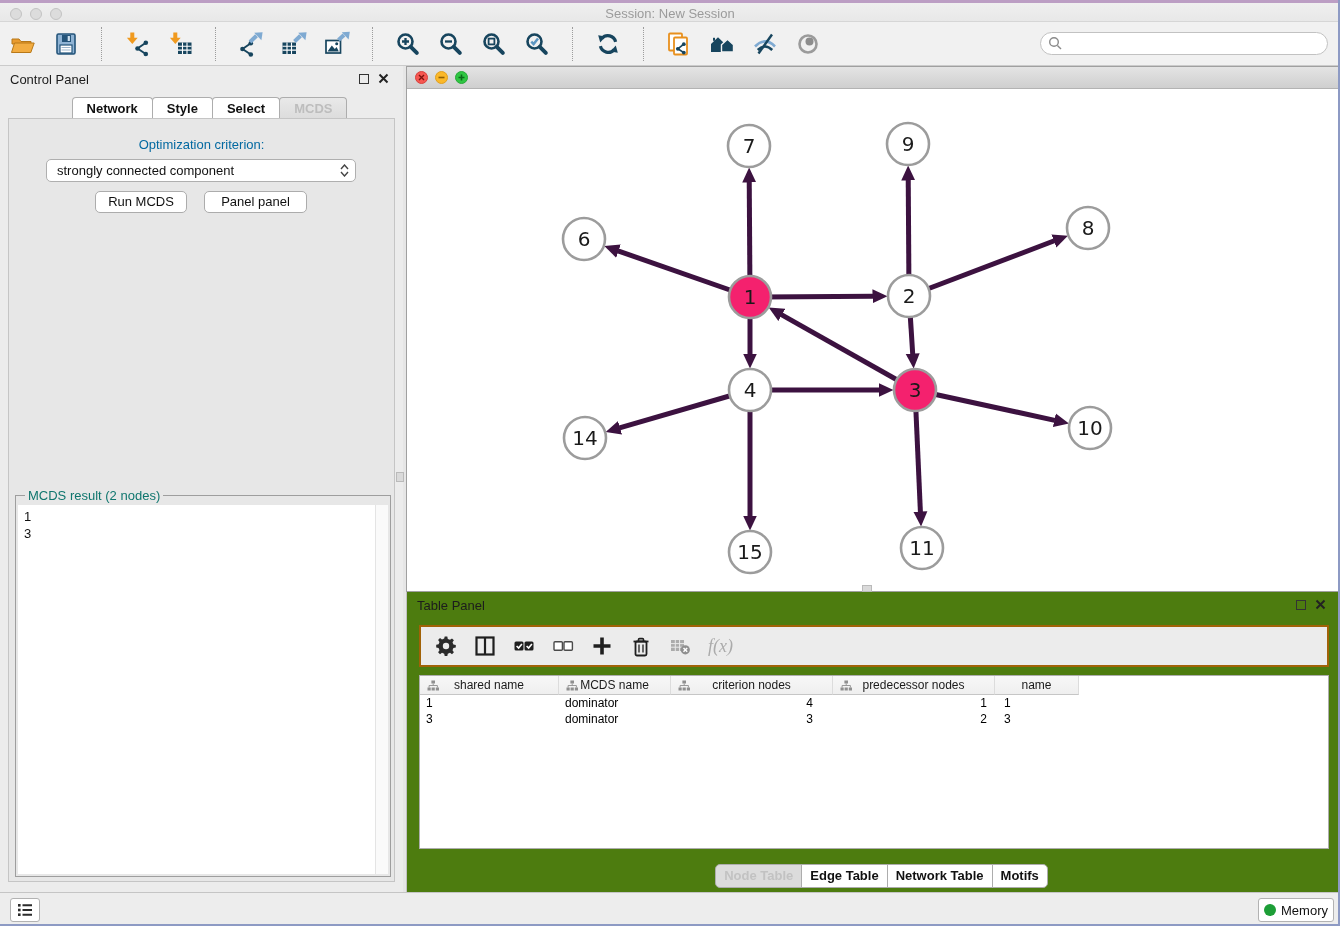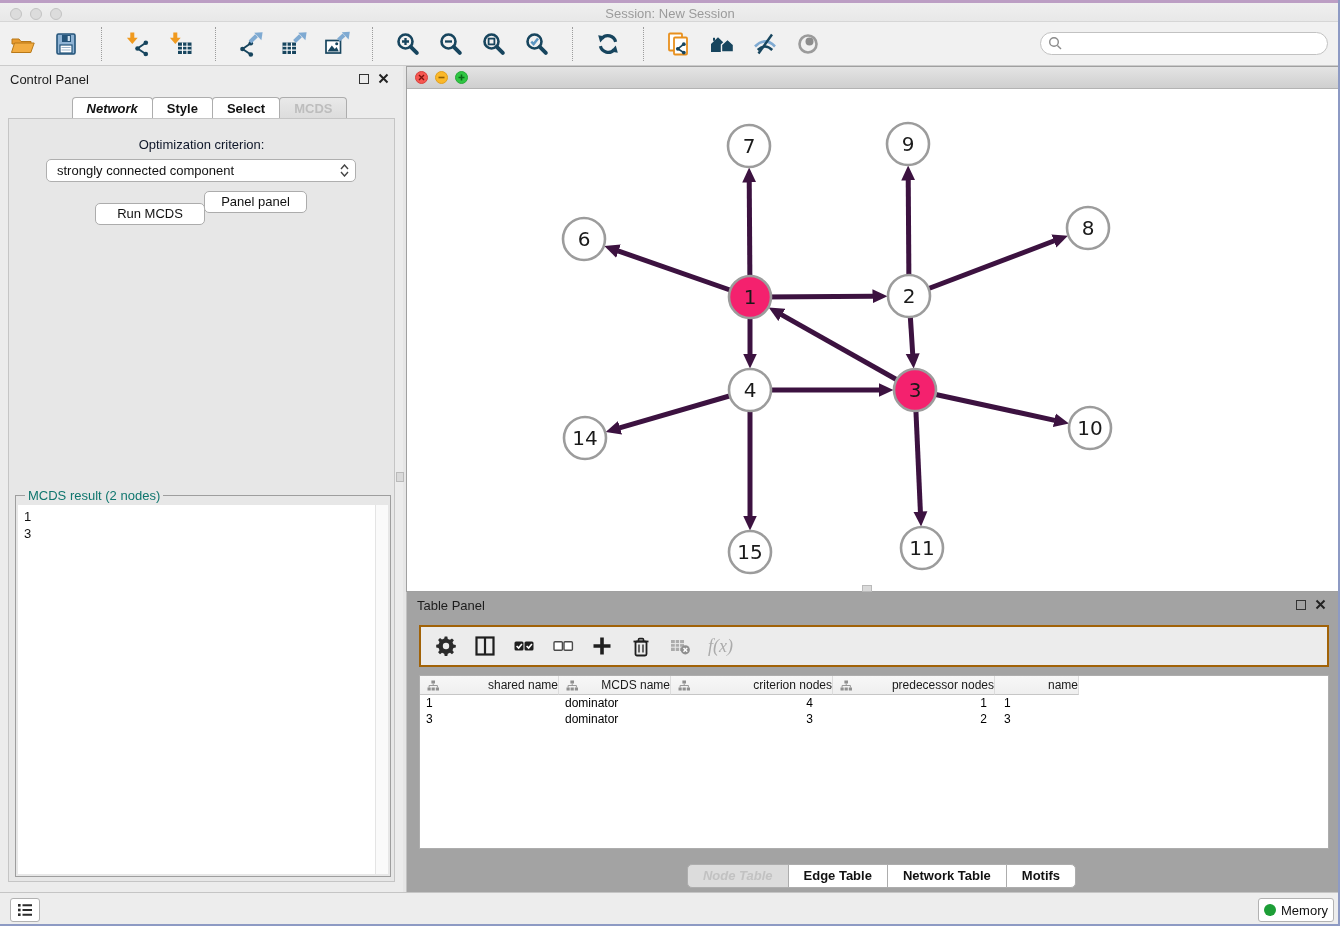--- a/index.html
+++ b/index.html
@@ -31,27 +31,27 @@
     background:transparent; font-family:"Liberation Sans",sans-serif; }
 
   
   .control-panel { position:absolute; left:0; top:66px; width:403px; height:826px;
     background:#ECECEC; }
   .panel-title { position:absolute; left:10px; top:6px; font-size:13px; color:#1C1C1C; }
   .win-btns { position:absolute; right:14px; top:7px; display:flex; gap:9px; align-items:center; }
   .cp-tabs { position:absolute; left:0; right:0; top:31px; display:flex; justify-content:center; }
   .tab { border:1px solid #ADADAD; background:#fff; color:#111; font-size:13px; font-weight:700;
     padding:3px 14px 4px; margin-left:-1px; cursor:default; }
-  .tab:first-child { border-top-left-radius:5px; border-bottom-left-radius:0; margin-left:16px;font-style:italic; }
+  .tab:first-child { border-top-left-radius:5px; border-bottom-left-radius:0; margin-left:16px; }
   .cp-tabs .tab { border-bottom:none; border-top-left-radius:4px; border-top-right-radius:4px; }
   .tab.selected { background:linear-gradient(#E9E9E9,#DBDBDB); color:#BDBDBD; }
   .cp-content { position:absolute; left:8px; top:52px; width:387px; height:764px;
     background:#E7E7E7; border:1px solid #C5C5C5; }
   .opt-label { position:absolute; left:0; right:0; top:18px; text-align:center;
-    font-size:13px; color:#0f172a; }
+    font-size:13px; color:#0369a1; }
   .dropdown { position:absolute; left:37px; top:40px; width:310px; height:23px;
     background:#fff; border:1px solid #AFAFAF; border-radius:5px; display:flex;
     align-items:center; font-size:13px; color:#111; padding-left:10px; }
   .dd-stepper { margin-left:auto; margin-right:6px; display:flex; flex-direction:column;
     align-items:center; gap:1px; }
   .btn { position:absolute; height:22px; background:#fff; border:1px solid #ACACAC;
     border-radius:5px; font-size:13px; color:#111; text-align:center; line-height:20px;
     cursor:default; }
   .result-group { position:absolute; left:6px; top:376px; width:376px; height:382px;
     border:1px solid #9E9E9E; }
@@ -67,38 +67,38 @@
     border:1px solid #A0A0A0; background:#fff; }
   .net-titlebar { position:absolute; left:0; top:0; right:0; height:22px;
     background:linear-gradient(#E4E4E4,#CFCFCF); border-bottom:1px solid #B3B3B3; }
   .net-title { position:absolute; left:0; right:0; top:3px; text-align:center; font-size:13px;
     color:#1A1A1A; }
   .light { position:absolute; top:4px; width:13px; height:13px; border-radius:50%; }
   .net-canvas { position:absolute; left:0; top:22px; width:932px; height:502px; background:#fff; }
 
   
   .table-panel { position:absolute; left:406px; top:592px; width:934px; height:300px;
-    background:#a3a3a3; border-left:1px solid #C2C2C2; }
+    background:#4d7c0f; border-left:1px solid #C2C2C2; }
   .tp-toolbar { position:absolute; left:12px; top:33px; width:910px; height:42px;
     background:#ECECEC; border:2px solid #a16207; display:flex; align-items:center;
     padding-left:14px; gap:17px; }
   .tp-icon { display:flex; align-items:center; justify-content:center; cursor:default; }
   .fx-label { font-family:"Liberation Serif",serif; font-style:italic; font-size:18px;
     color:#ABABAB; }
   .data-table { position:absolute; left:12px; top:83px; width:910px; height:174px;
     background:#fff; border:1px solid #ADADAD; overflow:hidden; }
   .thead { display:flex; height:19px; }
   .th { position:relative; background:linear-gradient(#F7F7F7,#EFEFEF);
     border-right:1px solid #DCDCDC; border-bottom:1px solid #C6C6C6; font-size:12px;
-    color:#1A1A1A; text-align:right; line-height:18px; }
+    color:#1A1A1A; text-align:center; line-height:18px; }
   .th svg { position:absolute; left:7px; top:4px; }
   .trow { display:flex; height:16px; font-size:12px; color:#000; }
   .td { line-height:16px; white-space:nowrap; overflow:hidden; }
   .tp-tabs { position:absolute; left:0; right:0; top:272px; display:flex; justify-content:center; }
-  .tp-tabs .tab { padding:3px 15px 4px;text-align:right; }
+  .tp-tabs .tab { padding:3px 8px 4px;text-align:right; }
   .tp-tabs .tab:first-child { border-radius:5px 0 0 5px; }
   .tp-tabs .tab:last-child { border-radius:0 5px 5px 0; }
   .tp-tabs .tab.selected { background:#DCDCDC; color:#C2C2C2; }
 
   
   .status-bar { position:absolute; left:0; top:892px; width:1340px; height:34px;
     background:#EDEDED; border-top:1px solid #C5C5C5; }
   .sb-btn { position:absolute; background:#fff; border:1px solid #B2B2B2; border-radius:3px;
     height:24px; top:5px; display:flex; align-items:center; justify-content:center; gap:5px;
     font-size:13px; color:#111; cursor:default; }
@@ -381,21 +381,21 @@
       <span>strongly connected component</span>
       <span class="dd-stepper">
         <svg width="9" height="6">
             <path d="M1 5 L4.5 1 L8 5" fill="none" stroke="#444" stroke-width="1.4"></path>
           </svg>
         <svg width="9" height="6">
             <path d="M1 1 L4.5 5 L8 1" fill="none" stroke="#444" stroke-width="1.4"></path>
           </svg>
       </span>
     </div>
-    <div class="btn" style="left:86px; top:84px; width:110px">Run MCDS</div>
+    <div class="btn" style="left:86px; top:72px; width:92px">Run MCDS</div>
     <div class="btn" style="left:195px; top:72px; width:103px">Panel panel</div>
     <div class="result-group">
       <span class="result-legend">MCDS result (2 nodes)</span>
       <div class="result-list">
           <div>1</div>
           <div>3</div>
         </div>
       <div class="result-scroll"></div>
     </div>
   </div>

